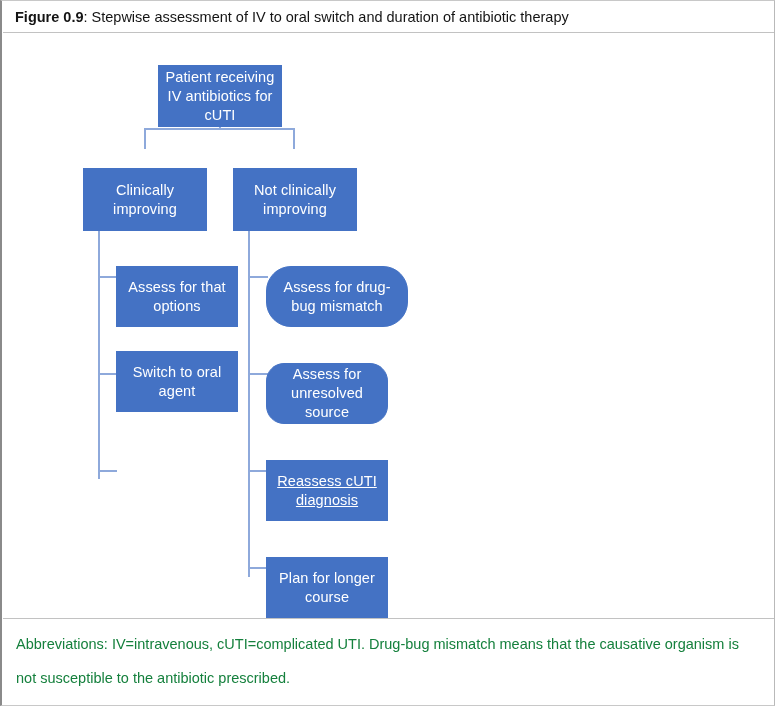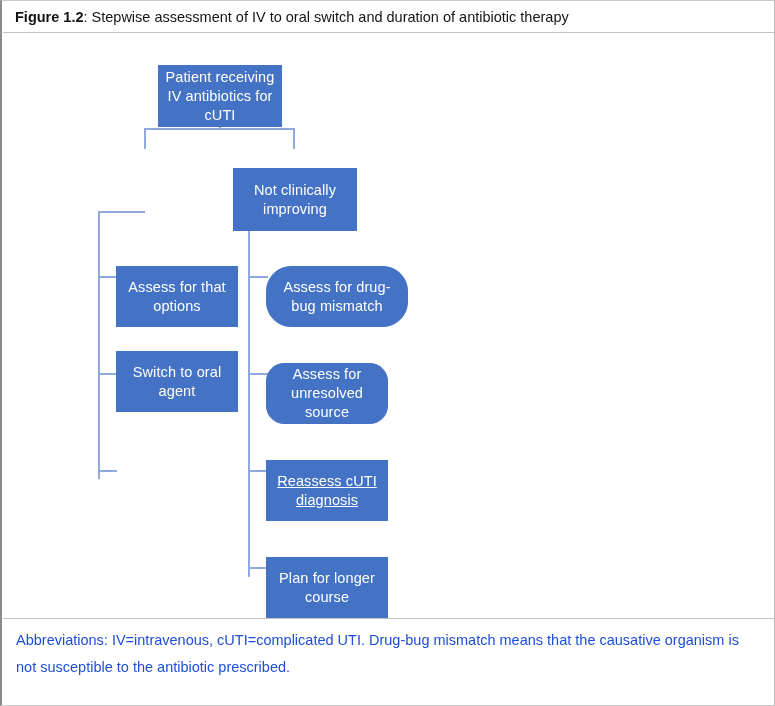--- a/index.html
+++ b/index.html
@@ -57,22 +57,22 @@
     width: 773px;
     height: 1px;
     background: #c2c2c2;
   }
   #abbreviations {
     position: absolute;
     left: 14px;
     top: 626px;
     width: 730px;
     font-size: 14.5px;
-    color: #1d4ed8;
-    line-height: 27px;
+    color: #15803d;
+    line-height: 34px;
   }
 
   
   #diagram {
     position: absolute;
     left: 0;
     top: 32px;
     width: 775px;
     height: 585px;
   }
@@ -108,21 +108,21 @@
   }
   .conn-v { width: 2px; }
   .conn-h { height: 2px; }
 </style>
 </head>
 <body>
 
 <div id="figure-frame">
 
   <div id="figure-caption">
-    <span class="fig-label">Figure 1.2</span><span>: </span><span>Stepwise assessment of IV to oral switch and duration of antibiotic therapy</span>
+    <span class="fig-label">Figure 0.9</span><span>: </span><span>Stepwise assessment of IV to oral switch and duration of antibiotic therapy</span>
   </div>
   <div id="caption-rule"></div>
 
   <div id="diagram">
 
     <div class="conn conn-v" style="left:217px; top:74px; height:22px;"></div>
     <div class="conn conn-h" style="left:142px; top:95px; width:151px;"></div>
     <div class="conn conn-v" style="left:142px; top:95px; height:21px;"></div>
     <div class="conn conn-v" style="left:291px; top:95px; height:21px;"></div>
 
@@ -139,20 +139,23 @@
     <div class="conn conn-h" style="left:246px; top:178px; width:46px;"></div>
     <div class="conn conn-h" style="left:246px; top:243px; width:20px;"></div>
     <div class="conn conn-h" style="left:246px; top:340px; width:20px;"></div>
     <div class="conn conn-h" style="left:246px; top:437px; width:20px;"></div>
     <div class="conn conn-h" style="left:246px; top:534px; width:20px;"></div>
 
     <div class="flow-box" style="left:156px; top:12px; width:124px; height:62px;">
       <span>Patient receiving IV antibiotics for cUTI</span>
     </div>
 
+    <div class="flow-box" style="left:81px; top:115px; width:124px; height:63px;">
+      <span>Clinically improving</span>
+    </div>
     <div class="flow-box" style="left:231px; top:115px; width:124px; height:63px;">
       <span>Not clinically improving</span>
     </div>
 
     <div class="flow-box" style="left:114px; top:213px; width:122px; height:61px;">
       <span>Assess for that options</span>
     </div>
     <div class="flow-box" style="left:114px; top:298px; width:122px; height:61px;">
       <span>Switch to oral agent</span>
     </div>

